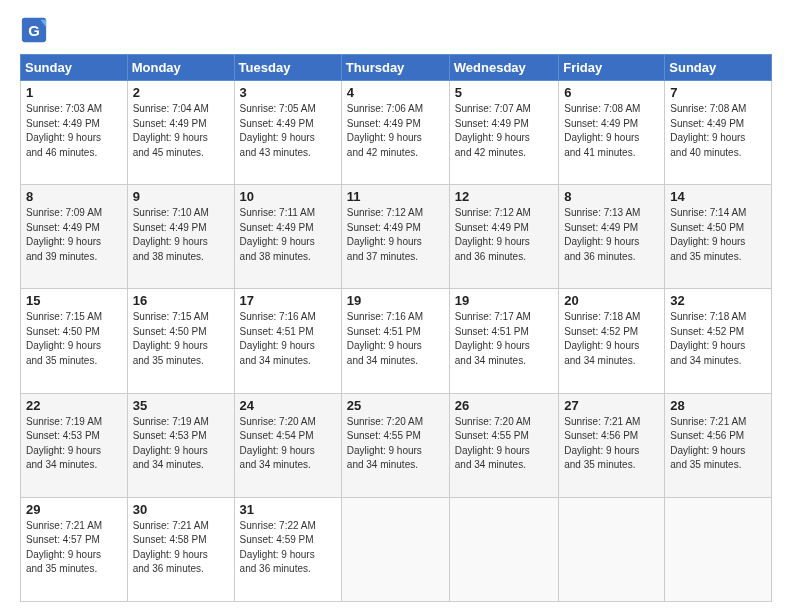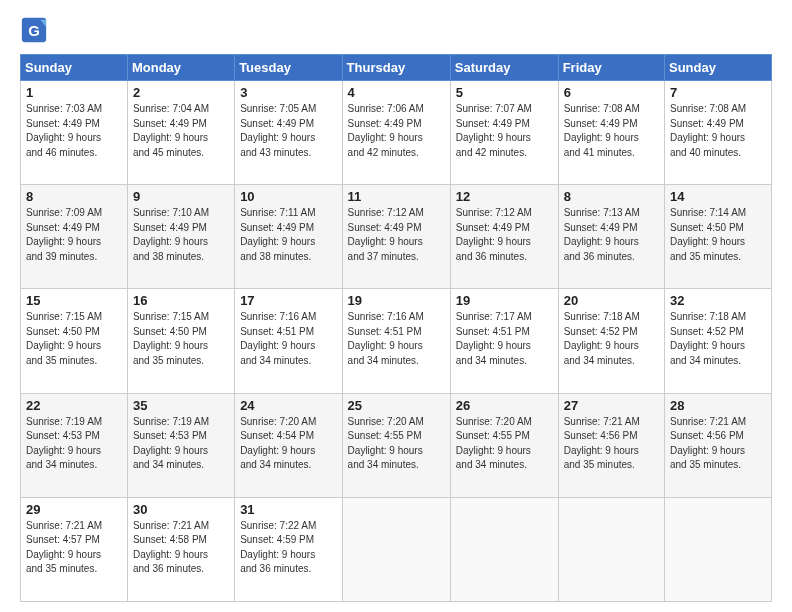--- a/index.html
+++ b/index.html
@@ -116,21 +116,21 @@
     </div>
   </div>
 
   <table class="calendar">
     <thead>
       <tr>
       <th>Sunday</th>
           <th>Monday</th>
           <th>Tuesday</th>
           <th>Thursday</th>
-          <th>Saturday</th>
+          <th>Wednesday</th>
           <th>Friday</th>
           <th>Sunday</th>
         </tr>
     </thead>
     <tbody id="calendar-body">
     <tr>
           <td>
             <span class="day-num">1</span>
             <div class="day-info">Sunrise: 7:03 AM<br>Sunset: 4:49 PM<br>Daylight: 9 hours<br>and 46 minutes.</div>
           </td>

